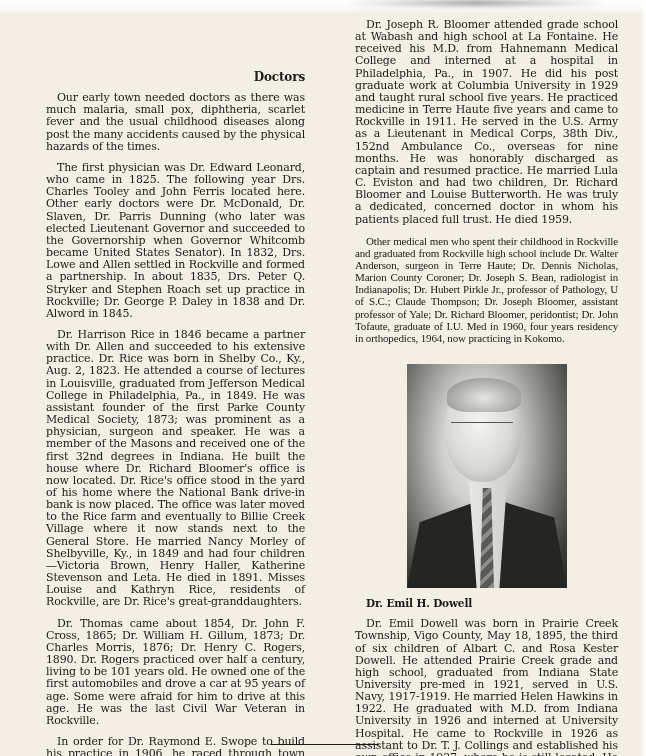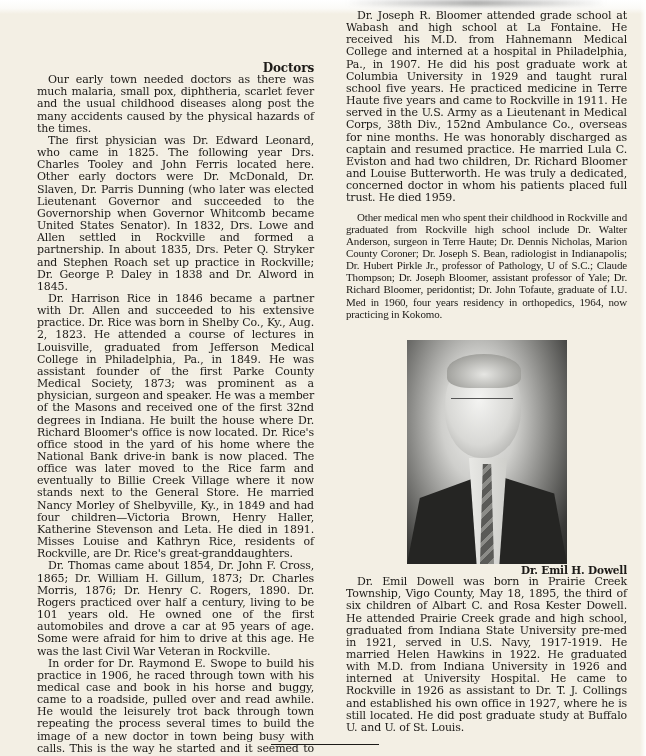--- a/index.html
+++ b/index.html
@@ -21,21 +21,21 @@
     .right-edge {
       position: absolute; right: 0; top: 0; width: 6px; height: 756px;
       background: linear-gradient(to right, rgba(243,239,228,0), #ffffff);
     }
     .col {
       position: absolute; font-size: 11px; line-height: 12.15px;
       text-align: justify; letter-spacing: -0.15px;
     }
     .col-left { left: 37px; top: 62px; width: 277px; }
     .col-right { left: 346px; top: 10px; width: 281px; }
-    .col p { margin: 0; text-indent: 11px; }
+    .col p { margin: 9px; text-indent: 11px; }
     .heading {
       text-align: right; font-weight: bold; font-size: 12px;
       margin: 0 0 1px 0; text-indent: 0;
     }
     .col-right p.gap { margin-top: 6px; font-family: Liberation Serif, serif; }
     .photo-wrap { margin: 20px 0 0 61px; width: 160px; }
     .photo {
       width: 160px; height: 224px; position: relative; overflow: hidden;
       background: radial-gradient(ellipse at 45% 35%, #f2f2f0 0%, #cfcfcc 30%, #7d7d7a 60%, #3a3a38 85%, #2a2a28 100%);
     }
@@ -62,21 +62,21 @@
       position: absolute; left: 62px; top: 118px; width: 38px; height: 106px;
       background: linear-gradient(to right, #e8e8e5, #cfcfcb);
       clip-path: polygon(0 0, 100% 0, 80% 100%, 20% 100%);
     }
     .photo .tie {
       position: absolute; left: 73px; top: 124px; width: 14px; height: 100px;
       background: repeating-linear-gradient(135deg, #5a5a57 0 6px, #8c8c88 6px 10px);
       clip-path: polygon(20% 0, 80% 0, 100% 100%, 0 100%);
     }
     .caption {
-      text-align: right; font-weight: bold; font-size: 10.5px;
+      text-align: left; font-weight: bold; font-size: 10.5px;
       margin: 6px 0 0 0; text-indent: 0;
     }
     .rule {
       position: absolute; left: 271px; top: 744px; width: 108px; height: 0;
       border-top: 1.4px solid #1c1a17;
     }
   </style>
 </head>
 <body>
 

